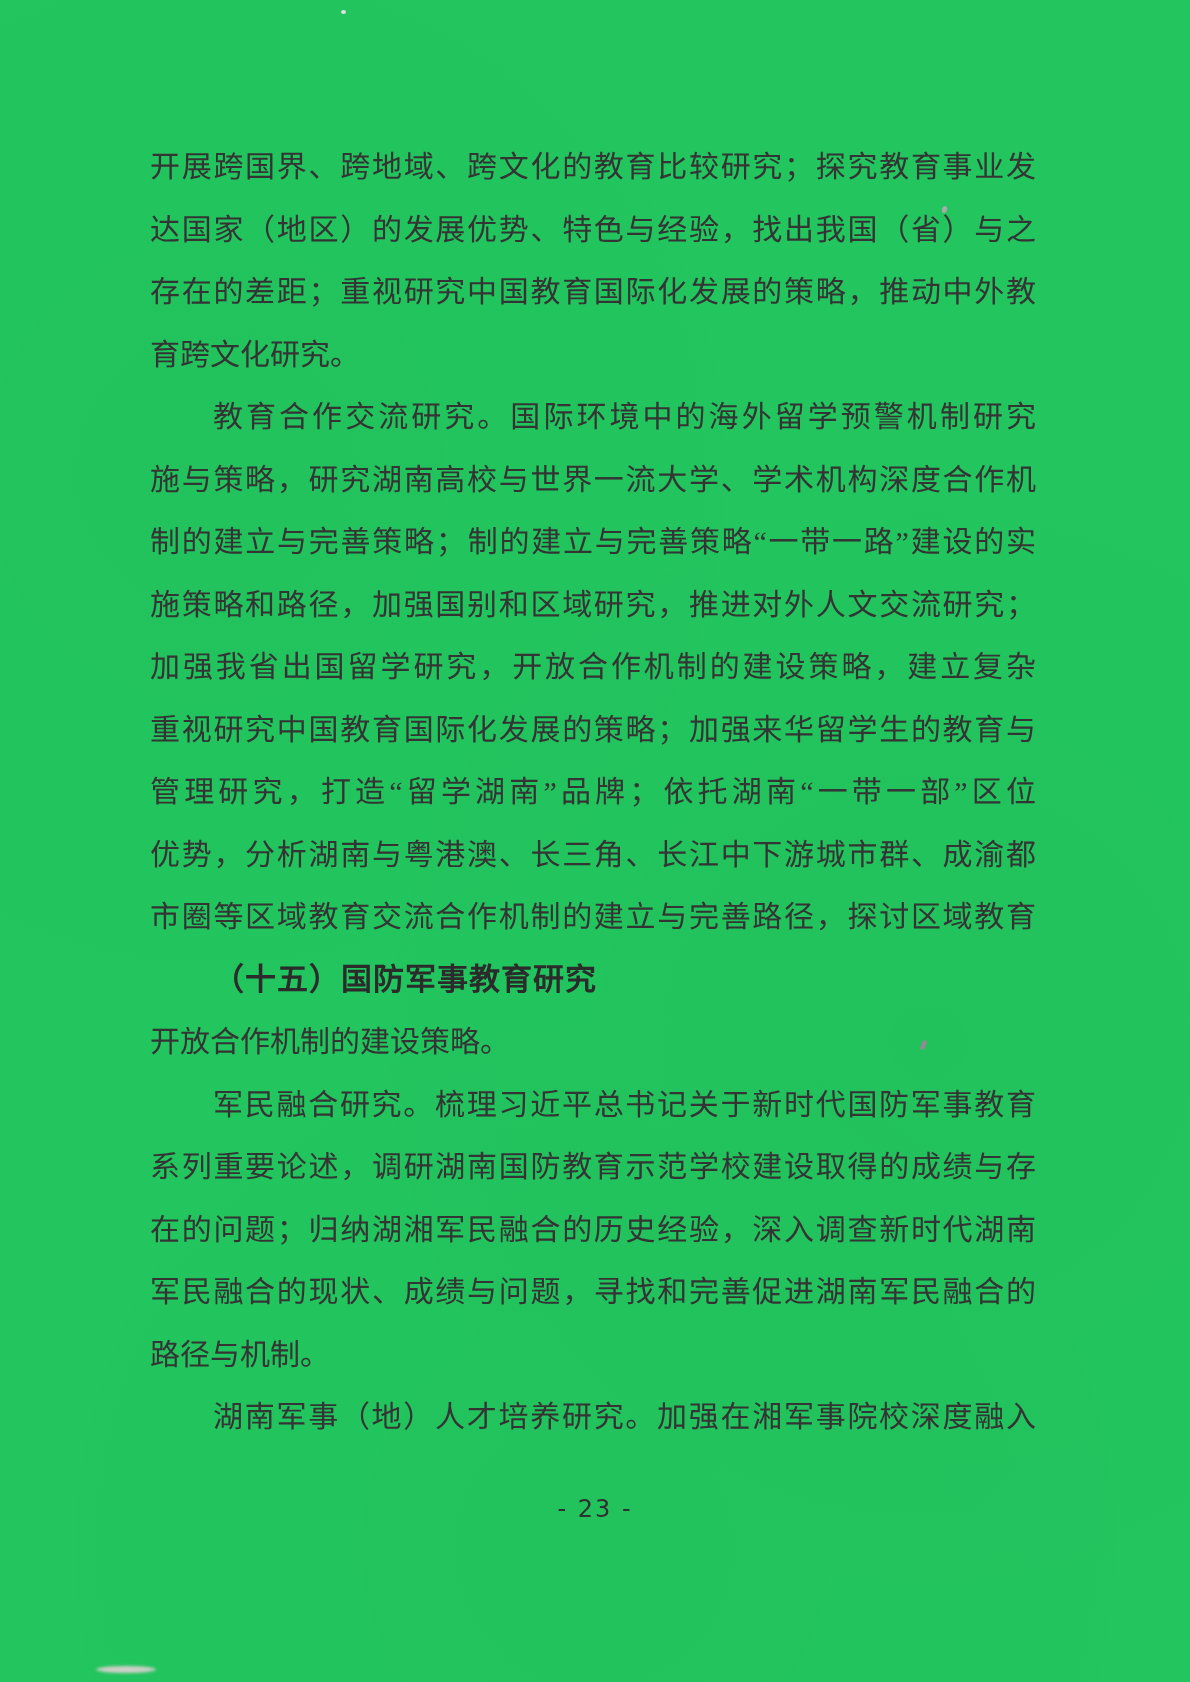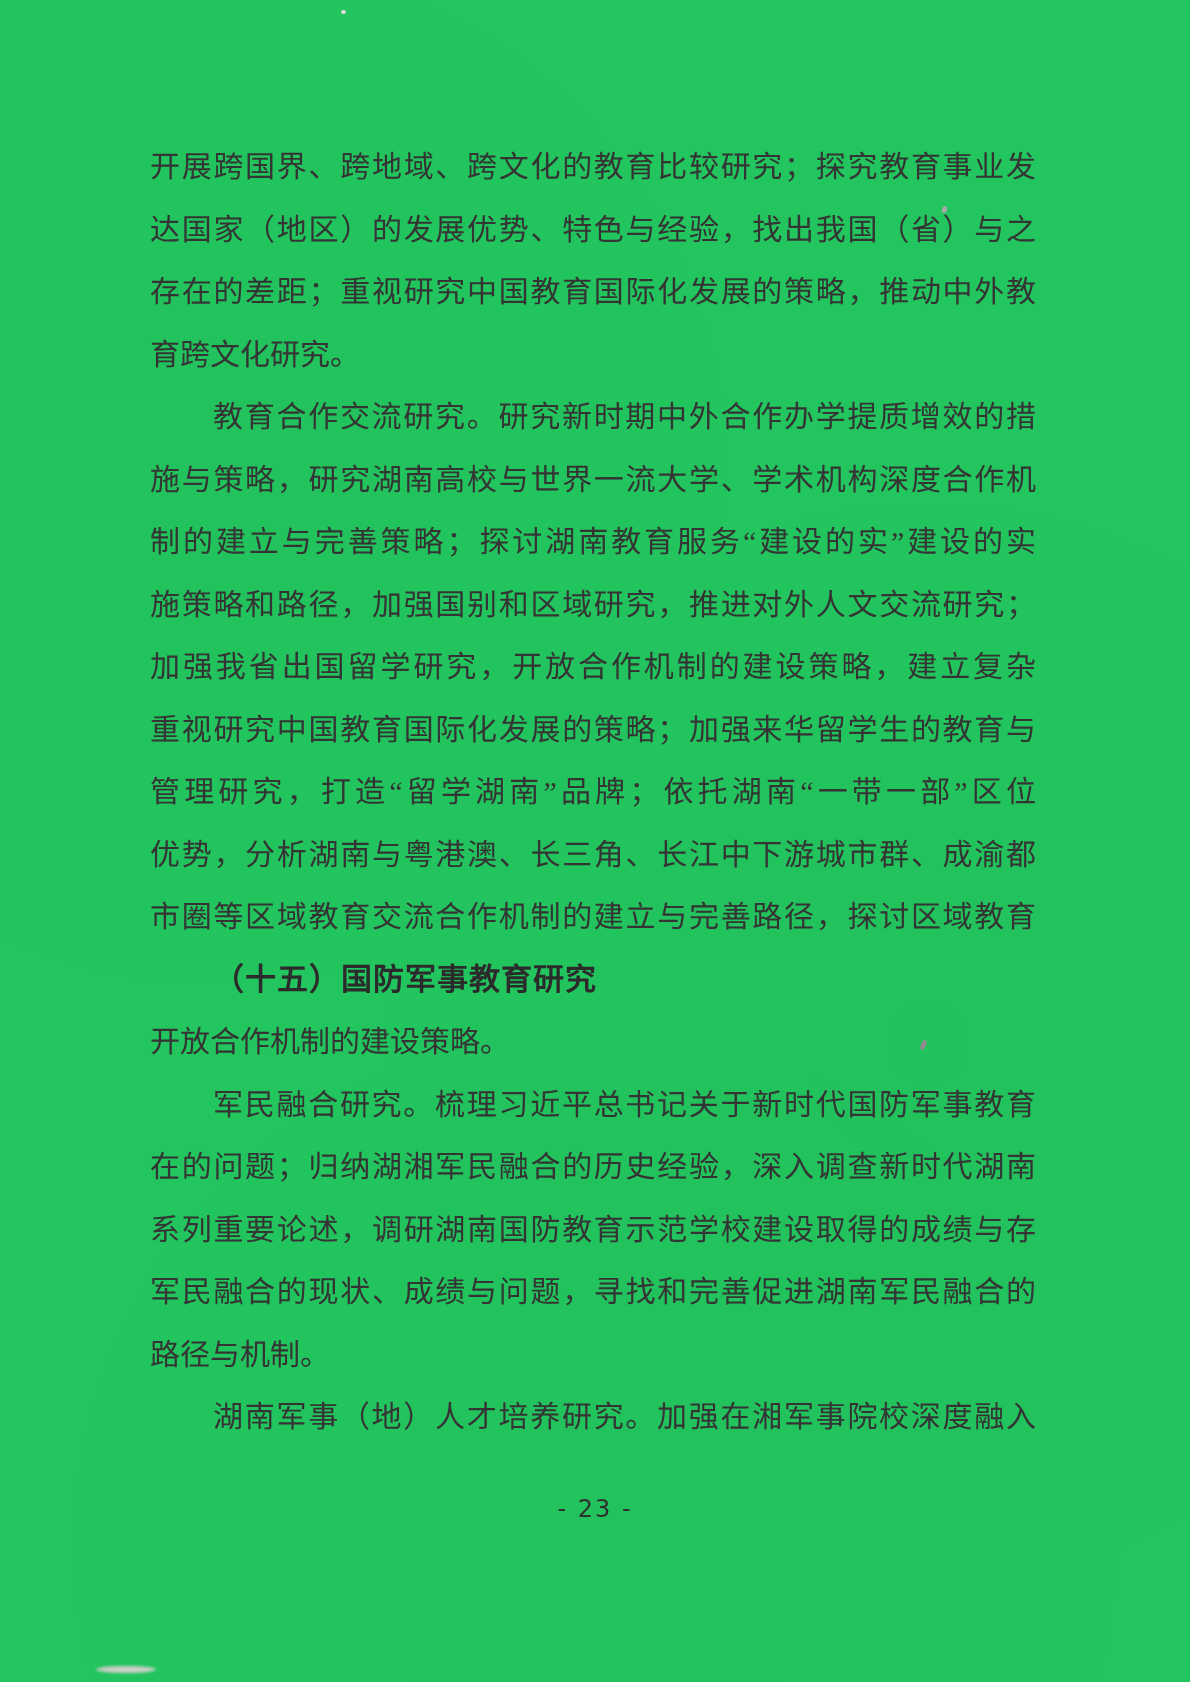--- a/index.html
+++ b/index.html
@@ -103,36 +103,36 @@
 
 <div class="page">
 
   <div class="textblock">
 
     <div class="line">开展跨国界、跨地域、跨文化的教育比较研究；探究教育事业发</div>
     <div class="line">达国家（地区）的发展优势、特色与经验，找出我国（省）与之</div>
     <div class="line">存在的差距；重视研究中国教育国际化发展的策略，推动中外教</div>
     <div class="line end">育跨文化研究。</div>
 
-    <div class="line indent">教育合作交流研究。研究新时期中外合作办学提质增效的措</div>
+    <div class="line indent">教育合作交流研究。国际环境中的海外留学预警机制研究</div>
     <div class="line">施与策略，研究湖南高校与世界一流大学、学术机构深度合作机</div>
-    <div class="line">制的建立与完善策略；探讨湖南教育服务“建设的实”建设的实</div>
+    <div class="line">制的建立与完善策略；制的建立与完善策略“一带一路”建设的实</div>
     <div class="line">施策略和路径，加强国别和区域研究，推进对外人文交流研究；</div>
     <div class="line">加强我省出国留学研究，开放合作机制的建设策略，建立复杂</div>
     <div class="line">重视研究中国教育国际化发展的策略；加强来华留学生的教育与</div>
     <div class="line">管理研究，打造“留学湖南”品牌；依托湖南“一带一部”区位</div>
     <div class="line">优势，分析湖南与粤港澳、长三角、长江中下游城市群、成渝都</div>
     <div class="line">市圈等区域教育交流合作机制的建立与完善路径，探讨区域教育</div>
     <div class="line end heading indent">（十五）国防军事教育研究</div>
 
     <div class="line end">开放合作机制的建设策略。</div>
 
     <div class="line indent">军民融合研究。梳理习近平总书记关于新时代国防军事教育</div>
+    <div class="line">系列重要论述，调研湖南国防教育示范学校建设取得的成绩与存</div>
     <div class="line">在的问题；归纳湖湘军民融合的历史经验，深入调查新时代湖南</div>
-    <div class="line">系列重要论述，调研湖南国防教育示范学校建设取得的成绩与存</div>
     <div class="line">军民融合的现状、成绩与问题，寻找和完善促进湖南军民融合的</div>
     <div class="line end">路径与机制。</div>
 
     <div class="line indent">湖南军事（地）人才培养研究。加强在湘军事院校深度融入</div>
   </div>
 
   <div class="page-number">- 23 -</div>
 
   <div class="artifact speck-top"></div>
   <div class="artifact speck-right"></div>

